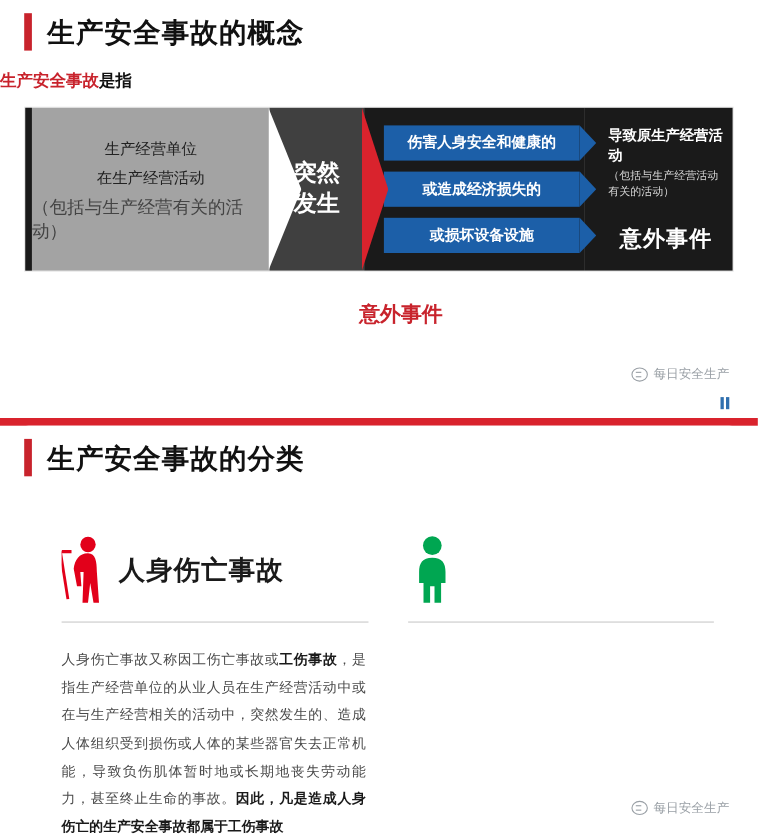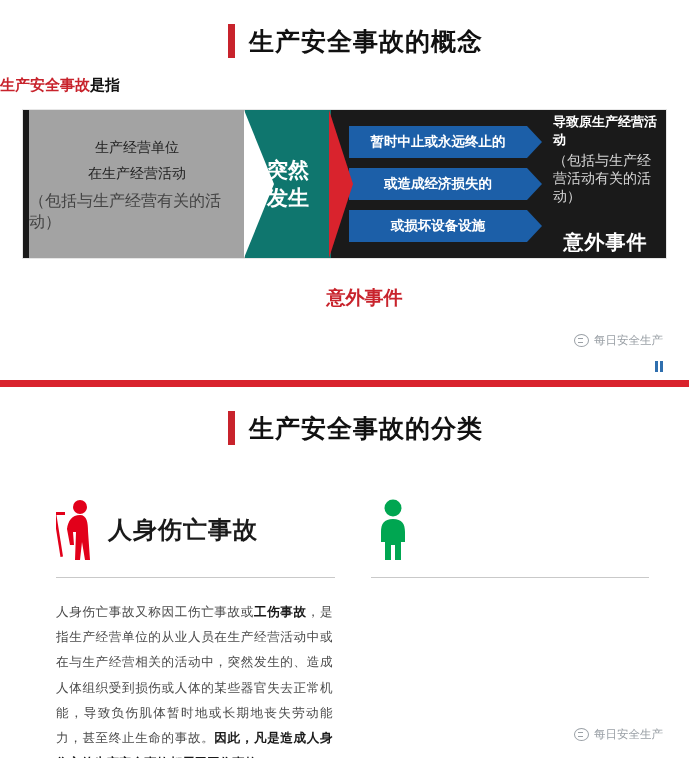--- a/index.html
+++ b/index.html
@@ -21,23 +21,22 @@
   
   .section-one {
     position: relative;
     width: 689px;
     height: 380px;
     background: #ffffff;
   }
   .section-title {
     display: flex;
     align-items: center;
-    padding-top: 24px;
+    padding-top: 12px;
     padding-left: 22px;
-    justify-content: center;
   }
   .title-bar {
     width: 7px;
     height: 34px;
     background: #c8232c;
     margin-right: 14px;
   }
   .title-text {
     font-size: 25px;
     font-weight: bold;
@@ -85,21 +84,21 @@
     color: #222;
     margin: 4px 0;
   }
   .band-left .l3 {
     font-size: 16px;
     color: #444;
     margin-top: 4px;
   }
   .band-red {
     width: 86px;
-    background: #0f766e;
+    background: #404040;
     color: #ffffff;
     display: flex;
     flex-direction: column;
     justify-content: center;
     align-items: center;
     position: relative;
     font-weight: bold;
     font-size: 21px;
     line-height: 1.35;
     z-index: 2;
@@ -172,21 +171,21 @@
     padding: 0 8px 0 22px;
     box-sizing: border-box;
     text-align: left;
   }
   .band-right .r1 {
     font-size: 13px;
     font-weight: bold;
     margin-bottom: 3px;
   }
   .band-right .r2 {
-    font-size: 14px;
+    font-size: 10px;
     color: #d8d8d8;
     margin-bottom: 23px;
   }
   .band-right .r3 {
     font-size: 13px;
     font-weight: bold;
     margin-bottom: 5px;
   }
   .band-right .r4 {
     font-size: 20px;
@@ -336,21 +335,21 @@
           <div class="l2">在生产经营活动</div>
           <div class="l3">（包括与生产经营有关的活动）</div>
         </div>
 
         <div class="band-red">
           <div>突然</div>
           <div>发生</div>
         </div>
 
         <div class="band-mid">
-          <div class="blue-item">暂时中止或永远终止的</div>
+          <div class="blue-item">伤害人身安全和健康的</div>
           <div class="blue-item">或造成经济损失的</div>
           <div class="blue-item">或损坏设备设施</div>
         </div>
 
         <div class="band-right">
           <div class="r1">导致原生产经营活动</div>
           <div class="r2">（包括与生产经营活动有关的活动）</div>
           <div class="r4">意外事件</div>
         </div>
 

